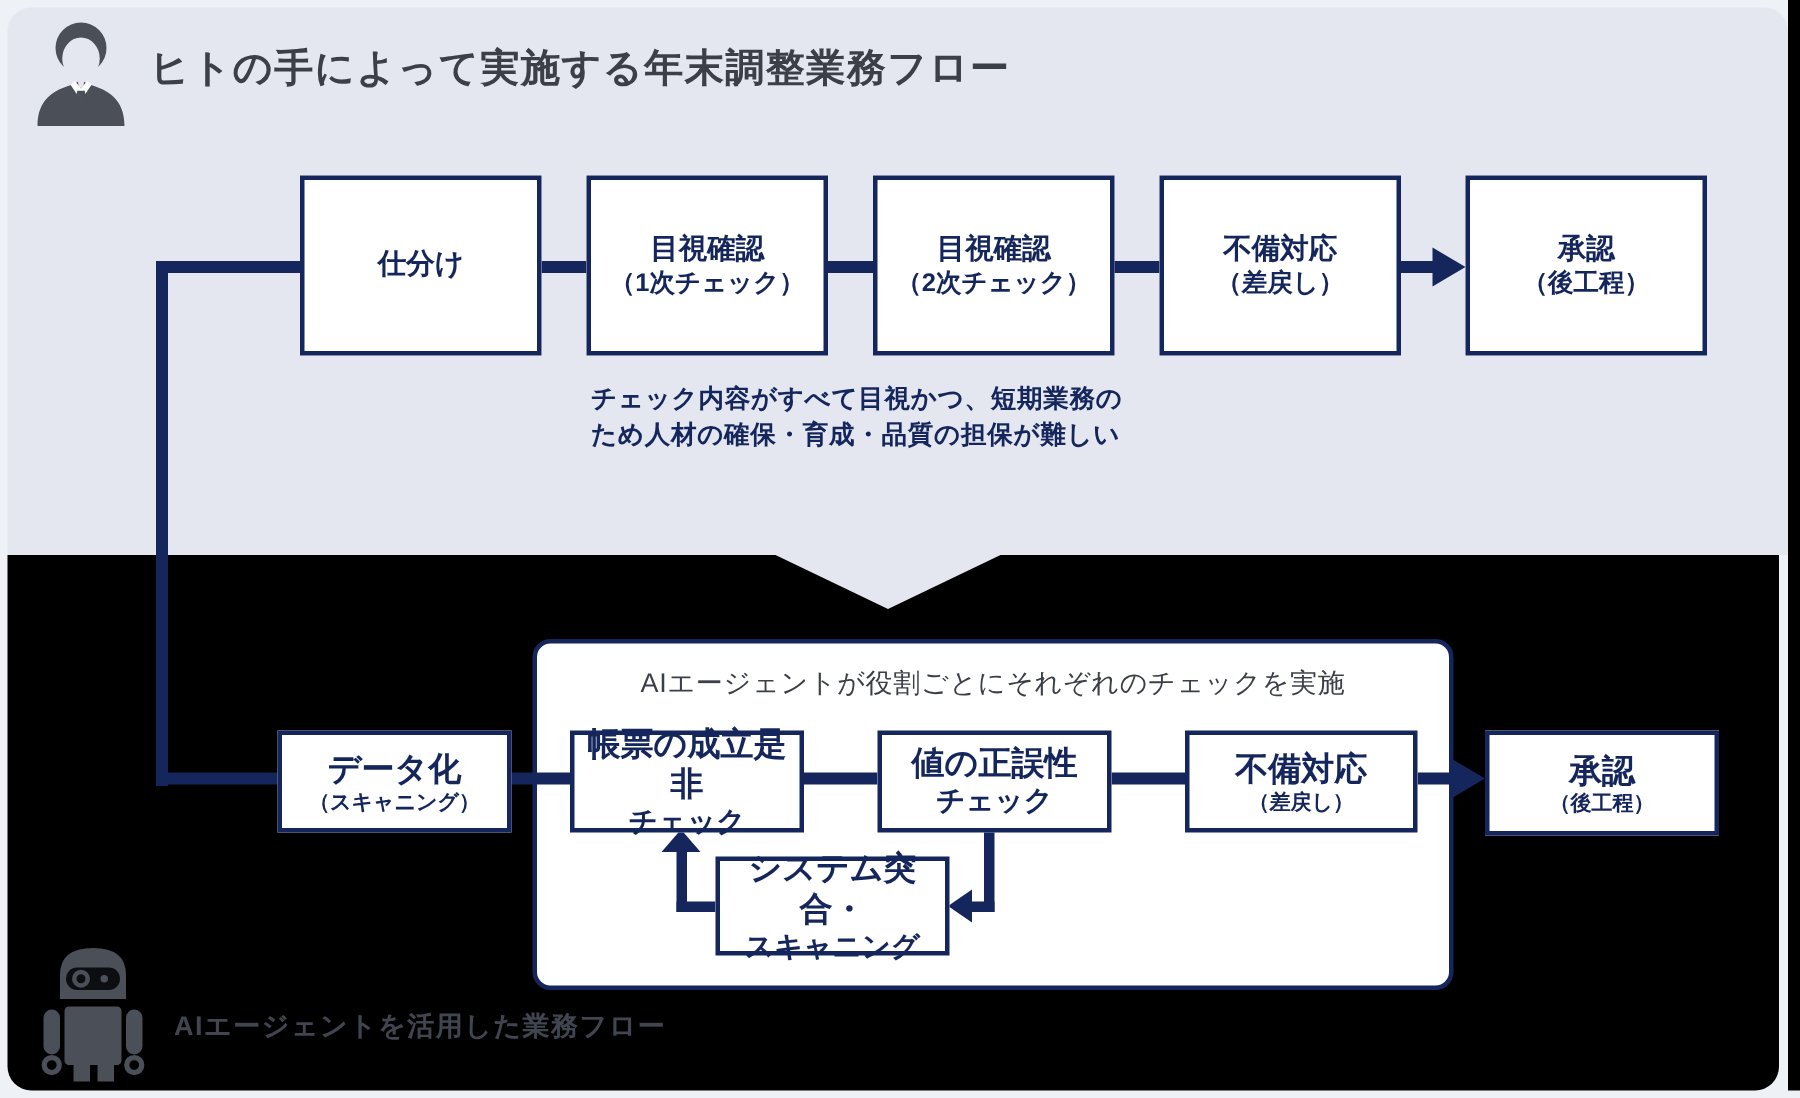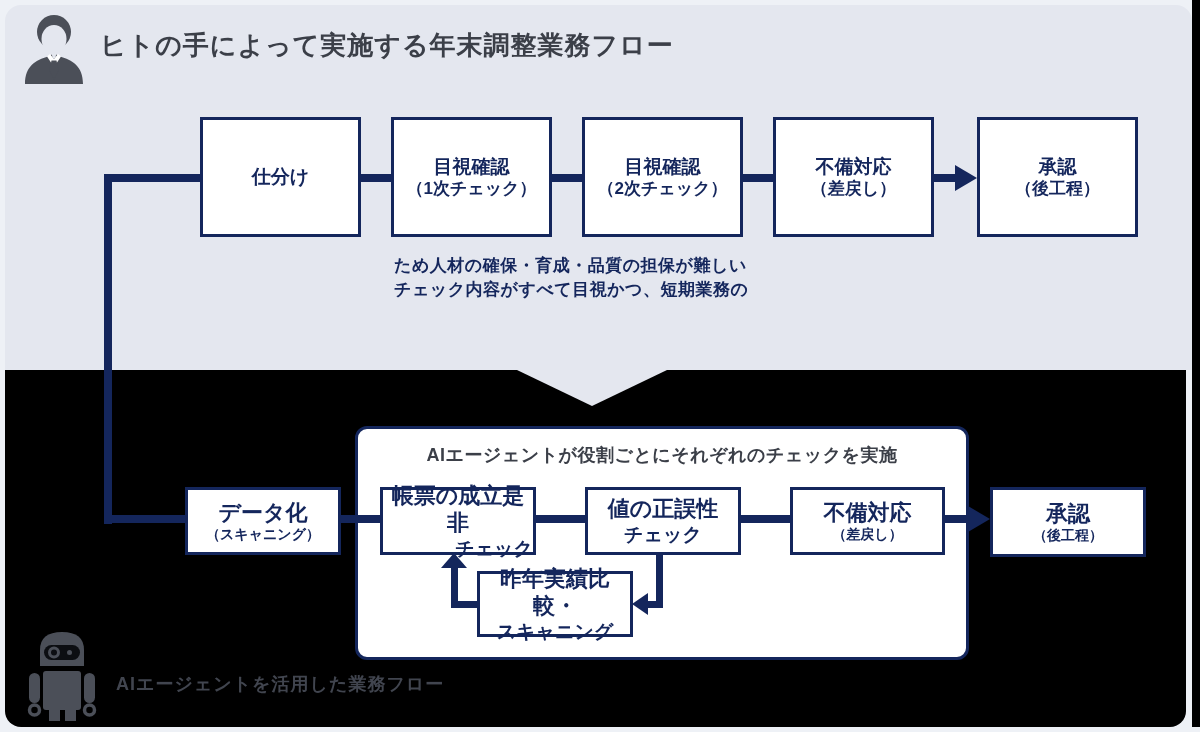--- a/index.html
+++ b/index.html
@@ -32,28 +32,28 @@
   .fbox .main{font-size:19px;}
   .fbox .sub{font-size:17px;}
   .fbox.small .main{font-size:22px;}
   .fbox.small .line2{font-size:19px;}
   .fbox.small .sub{font-size:14px;}
 
   .b-top{top:117px;width:161px;height:120px;}
   .b1{left:200px;} .b2{left:391px;} .b3{left:582px;} .b4{left:773px;} .b5{left:977px;}
 
   .b-bot{top:487px;width:156px;height:68px;}
-  .bb1{left:185px;} .bb2{left:380px;align-items:flex-end;} .bb3{left:585px;} .bb4{left:790px;width:155px;} .bb5{left:990px;height:70px;}
+  .bb1{left:185px;} .bb2{left:380px;} .bb3{left:585px;} .bb4{left:790px;width:155px;} .bb5{left:990px;height:70px;}
   .bb6{left:477px;top:571px;width:156px;height:66px;}
 
   
   .ai-container{position:absolute;left:355px;top:426px;width:614px;height:234px;background:#ffffff;
     border:3px solid var(--navy);border-radius:12px;box-sizing:border-box;}
   .ai-title{position:absolute;left:355px;top:443px;width:614px;text-align:center;
-    font-size:18px;font-weight:bold;color:var(--title-gray);letter-spacing:0.5px;}
+    font-size:18px;font-weight:normal;color:var(--title-gray);letter-spacing:0.5px;}
 
   
   .hline{position:absolute;height:8px;background:var(--navy);}
   .vline{position:absolute;width:8px;background:var(--navy);}
   .hline7{position:absolute;height:7px;background:var(--navy);}
   .vline7{position:absolute;width:7px;background:var(--navy);}
 
   .arr-r{position:absolute;width:0;height:0;border-top:13px solid transparent;border-bottom:13px solid transparent;border-left:22px solid var(--navy);}
   .arr-l{position:absolute;width:0;height:0;border-top:11px solid transparent;border-bottom:11px solid transparent;border-right:16px solid var(--navy);}
   .arr-u{position:absolute;width:0;height:0;border-left:13px solid transparent;border-right:13px solid transparent;border-bottom:15px solid var(--navy);}
@@ -128,22 +128,22 @@
   <div class="fbox b-top b4">
     <div class="main">不備対応</div>
     <div class="sub">（差戻し）</div>
   </div>
   <div class="fbox b-top b5">
     <div class="main">承認</div>
     <div class="sub">（後工程）</div>
   </div>
 
   <div class="caption">
+    <div>チェック内容がすべて目視かつ、短期業務の</div>
     <div>ため人材の確保・育成・品質の担保が難しい</div>
-    <div>チェック内容がすべて目視かつ、短期業務の</div>
   </div>
 
 
   <div class="fbox small b-bot bb1">
     <div class="main">データ化</div>
     <div class="sub">（スキャニング）</div>
   </div>
   <div class="fbox small b-bot bb2">
     <div class="main">帳票の成立是非</div>
     <div class="line2">チェック</div>
@@ -154,21 +154,21 @@
   </div>
   <div class="fbox small b-bot bb4">
     <div class="main">不備対応</div>
     <div class="sub">（差戻し）</div>
   </div>
   <div class="fbox small b-bot bb5">
     <div class="main">承認</div>
     <div class="sub">（後工程）</div>
   </div>
   <div class="fbox small bb6" style="position:absolute;">
-    <div class="main">昨年実績比較・</div>
+    <div class="main">システム突合・</div>
     <div class="line2">スキャニング</div>
   </div>
 
   <div class="robot-wrap">
     <svg width="76" height="96" viewBox="0 0 76 96">
       <path d="M16 40 L16 24 Q16 6 38 6 Q60 6 60 24 L60 40 Z" fill="currentColor"></path>
       <rect x="20" y="19" width="36" height="15" rx="7.5" fill="#0c0e12"></rect>
       <circle cx="30" cy="26.5" r="4.5" fill="none" stroke="currentColor" stroke-width="3"></circle>
       <circle cx="45.5" cy="26.5" r="2.5" fill="currentColor"></circle>
       <rect x="19" y="45" width="38" height="39" rx="3" fill="currentColor"></rect>

